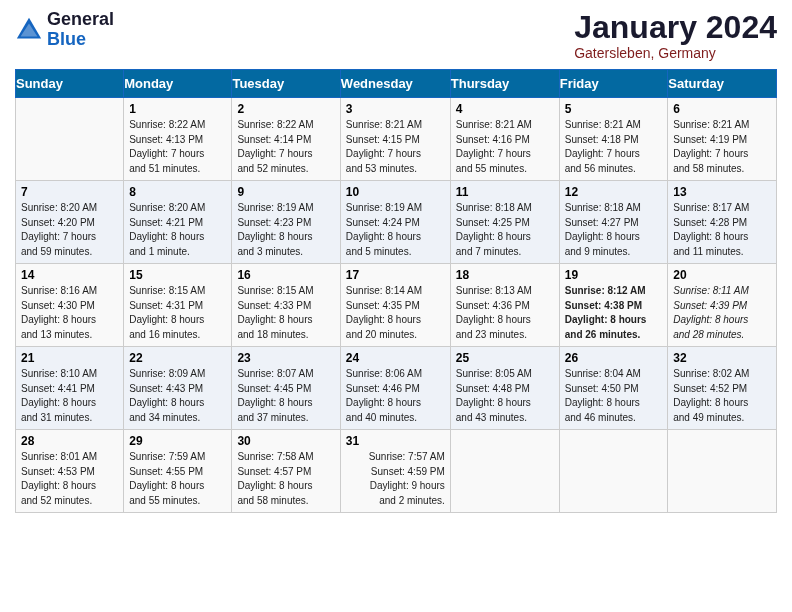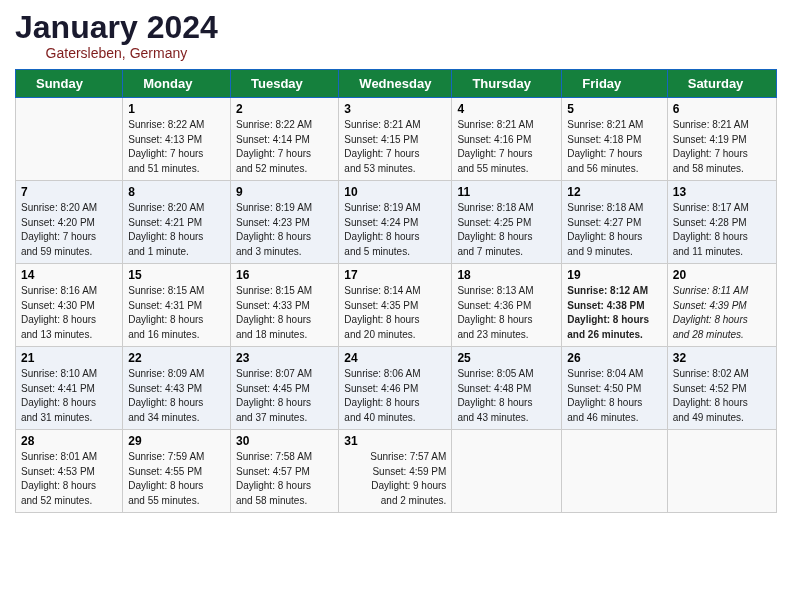--- a/index.html
+++ b/index.html
@@ -26,41 +26,41 @@
       font-weight: bold;
       line-height: 1.1;
     }
     .logo-general { color: #1a1a2e; }
     .logo-blue { color: #1565c0; }
     .logo-icon {
       width: 28px;
       height: 28px;
     }
     .title-block {
-      text-align: center;
+      text-align: left;
     }
     .month-title {
       font-size: 32px;
       font-weight: bold;
       color: #1a1a2e;
       line-height: 1.1;
     }
     .location {
       font-size: 14px;
       color: #7f1d1d;
     }
     table {
       width: 100%;
       border-collapse: collapse;
       font-size: 10.5px;
     }
     thead th {
-      background-color: #15803d;
+      background-color: #0369a1;
       color: #fff;
-      padding: 6px 20px;
+      padding: 6px 0;
       text-align: left;
       font-size: 13px;
       font-weight: bold;
       border: 1px solid #1565c0;
     }
     tbody td {
       border: 1px solid #ccc;
       vertical-align: top;
       padding: 4px 5px;
       width: 113px;
@@ -84,20 +84,30 @@
       line-height: 1.45;
     }
     .empty-cell {
       background-color: #f9f9f9 !important;
     }
   </style>
 </head>
 <body>
 
 <div class="header">
+  <div class="logo">
+    <svg class="logo-icon" viewBox="0 0 30 30">
+      <polygon points="15,2 28,24 2,24" fill="#1565c0"></polygon>
+      <polygon points="15,8 24,22 6,22" fill="#fff" opacity="0.3"></polygon>
+    </svg>
+    <div class="logo-text">
+      <span class="logo-general">General</span><br>
+      <span class="logo-blue">Blue</span>
+    </div>
+  </div>
   <div class="title-block">
     <div class="month-title">January 2024</div>
     <div class="location">Gatersleben, Germany</div>
   </div>
 </div>
 
 <table>
   <thead>
     <tr>
         <th>Sunday</th>

